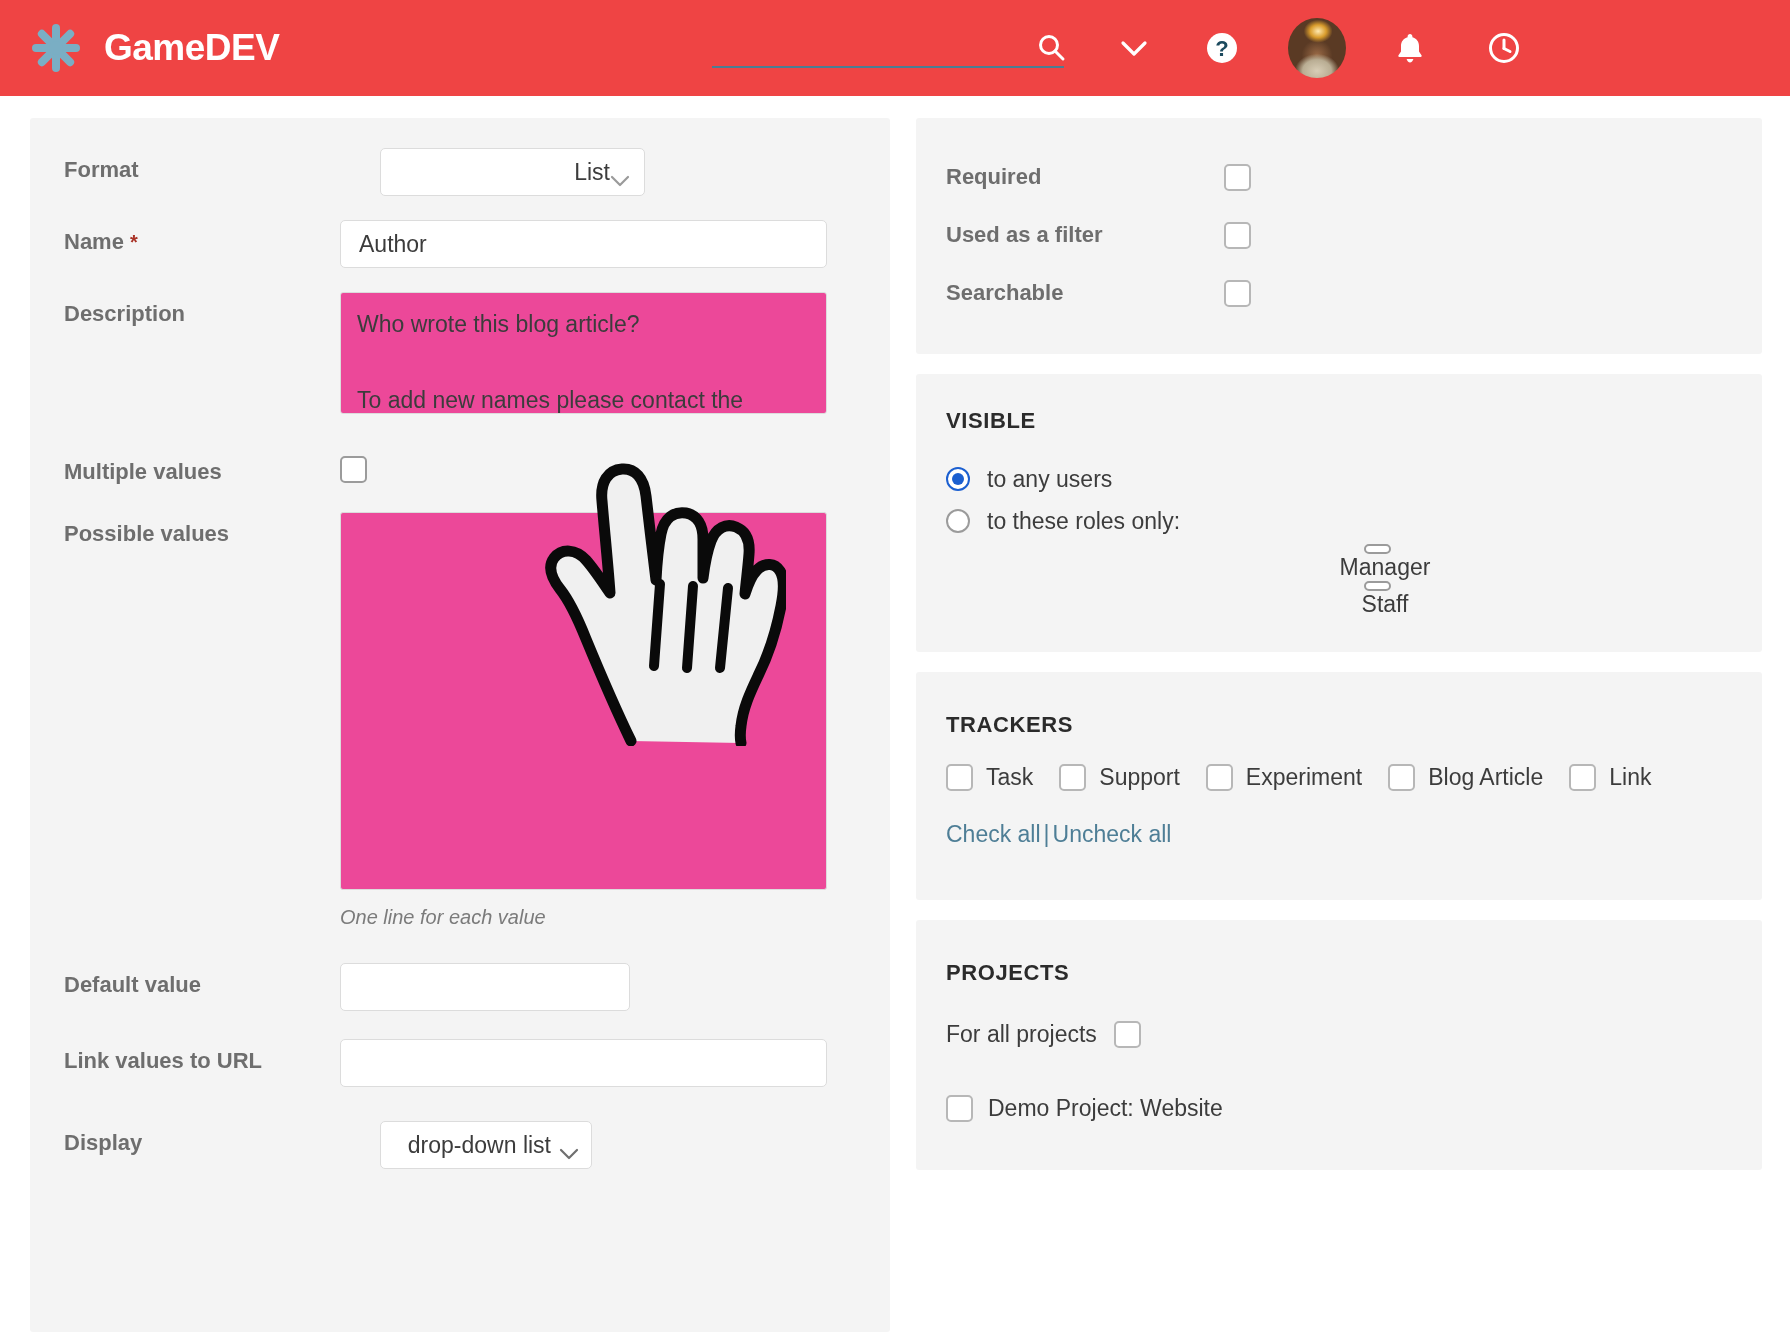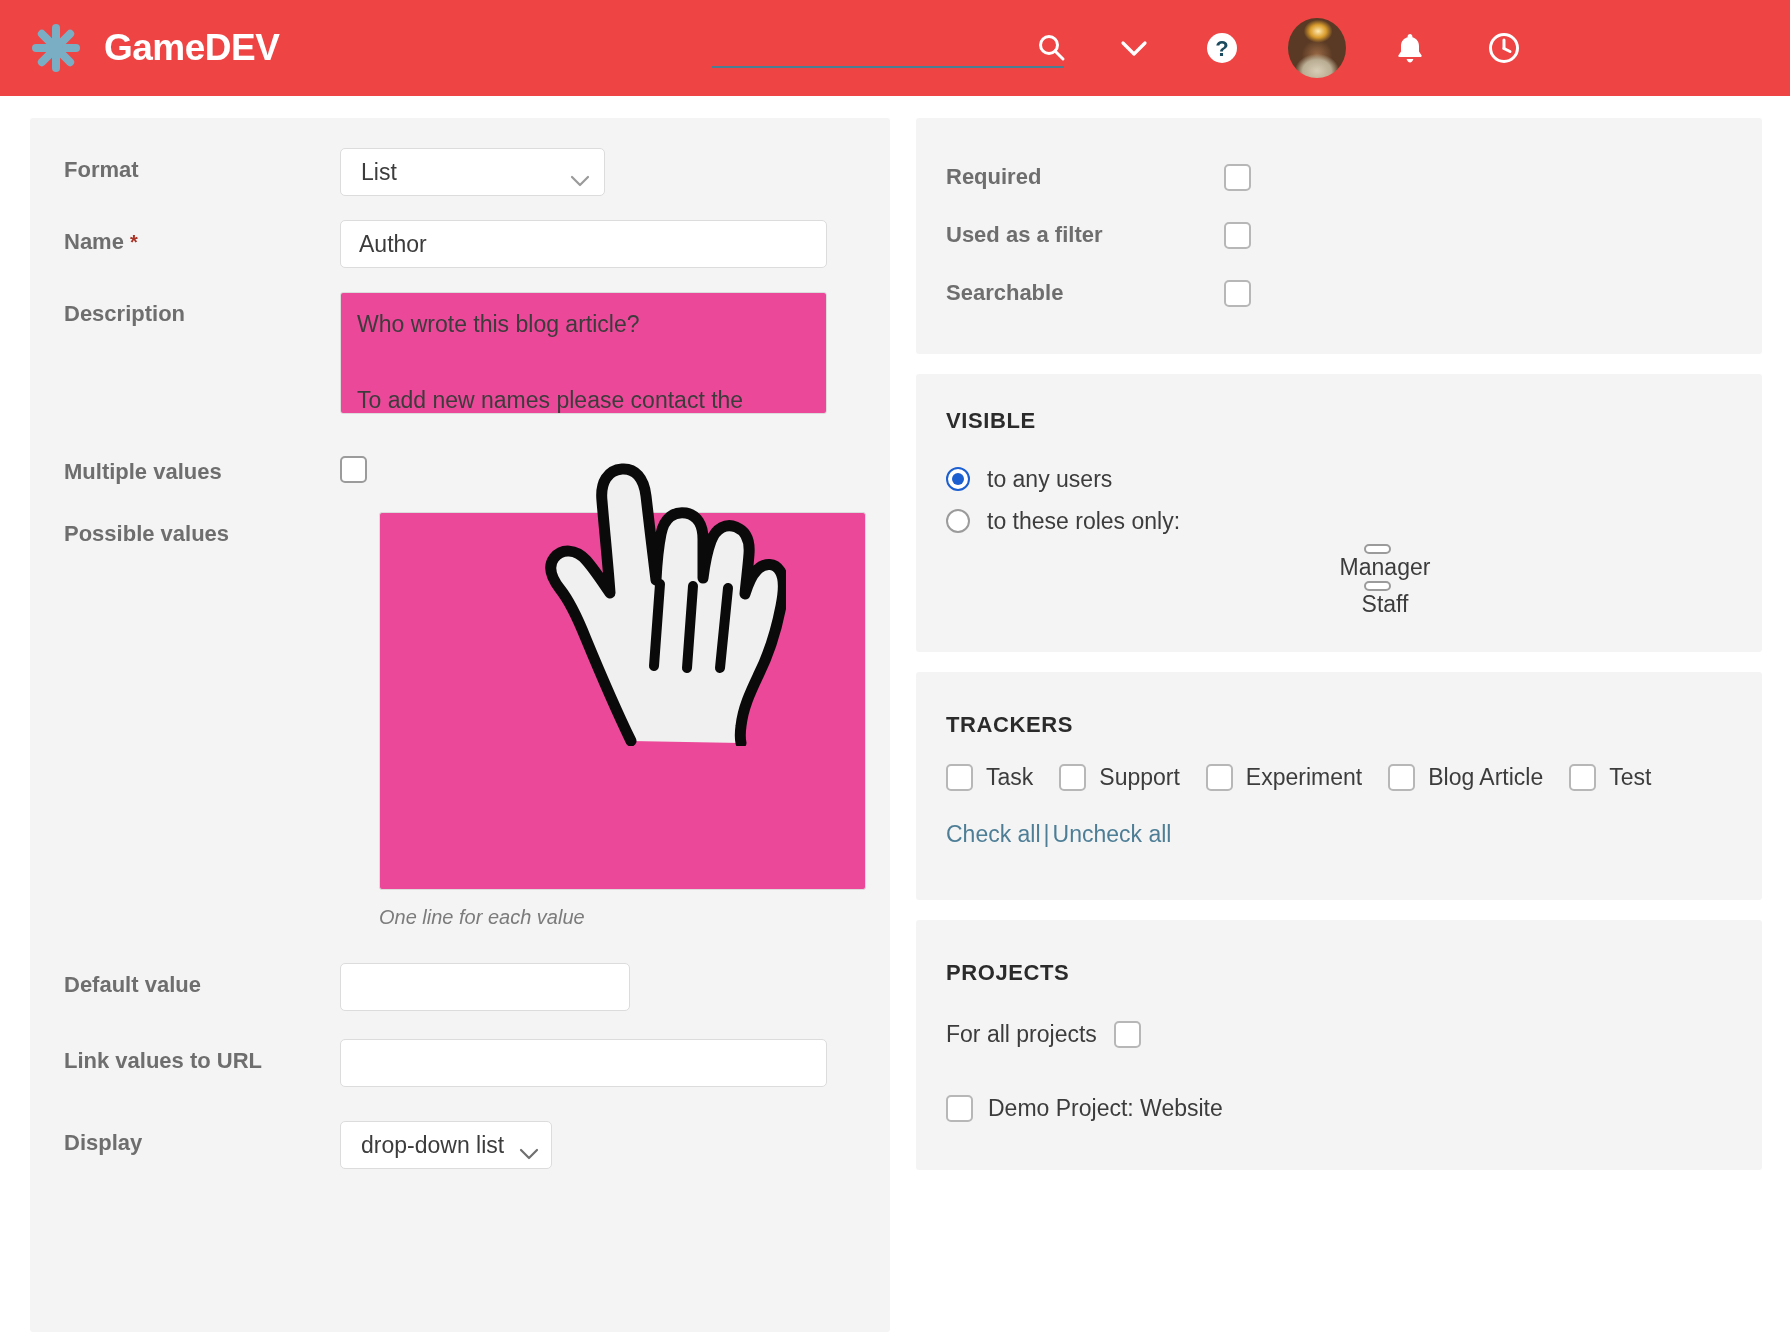--- a/index.html
+++ b/index.html
@@ -81,22 +81,22 @@
     width: 276px; flex: 0 0 276px;
     color: #6e6e6e; font-size: 22px; font-weight: bold;
     line-height: 28px; padding-top: 8px;
   }
   .req-star { color: #a93226; font-size: 20px; font-weight: bold; }
   .fctl { flex: 1 1 auto; }
 
   .sel {
     height: 48px; border: 1px solid #dcdcdc; border-radius: 5px;
     background: #ffffff; display: inline-flex; align-items: center;
-    justify-content: space-between; padding: 0 14px 0 20px;
-    color: #3c3c3c; font-size: 23px; cursor: pointer;
+    justify-content: flex-end; padding: 0 14px 0 20px;
+    color: #3c3c3c; font-size: 23px; cursor: pointer; margin-left: 40px;
   }
   #sel-format { width: 265px; }
   #sel-display { width: 212px; padding-right: 12px; }
   #sel-display .sel-text { margin-right: 8px; }
   .chev {
     width: 20px; height: 12px; flex: 0 0 auto;
   }
 
   .txt {
     height: 48px; width: 487px;
@@ -293,21 +293,21 @@
       </div>
     </div>
 
     <div class="frow" style="padding-top:36px;">
       <div class="flabel">Multiple values</div>
       <div class="fctl" style="padding-top:6px;">
         <span class="cbx thin"></span>
       </div>
     </div>
 
-    <div class="frow" style="padding-top:26px;gap:39px;">
+    <div class="frow" style="padding-top:26px;">
       <div class="flabel">Possible values</div>
       <div class="fctl">
         <textarea class="area" id="area-possible" style=""></textarea>
         <div class="area-hint">One line for each value</div>
       </div>
     </div>
 
     <div class="frow" style="padding-top:34px;">
       <div class="flabel">Default value</div>
       <div class="fctl">
@@ -392,21 +392,21 @@
         <span class="tracker-item">
           <span class="cbx"></span>
           <span class="tracker-label">Experiment</span>
         </span>
         <span class="tracker-item">
           <span class="cbx"></span>
           <span class="tracker-label">Blog Article</span>
         </span>
         <span class="tracker-item" style="margin-right:0;">
           <span class="cbx"></span>
-          <span class="tracker-label">Test</span>
+          <span class="tracker-label">Link</span>
         </span>
       </div>
 
       <div class="links">
         <a href="#">Check all</a><span class="sep">|</span><a href="#">Uncheck all</a>
       </div>
     </div>
 
     <div class="panel" style="padding-top:40px; padding-bottom:40px; margin-bottom:0;">
       <div class="ptitle">PROJECTS</div>

